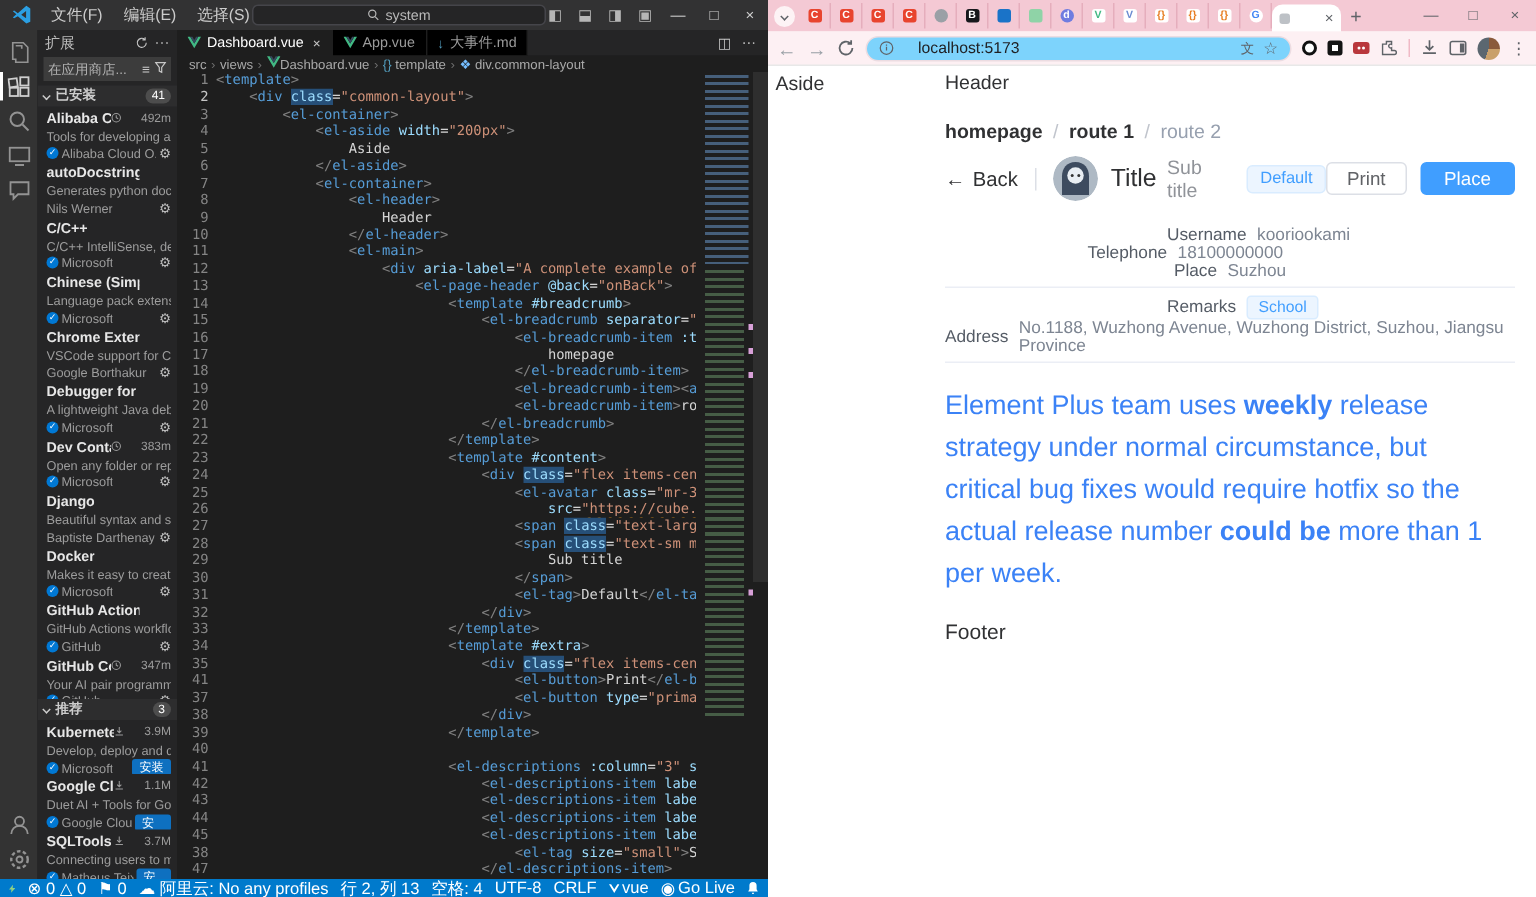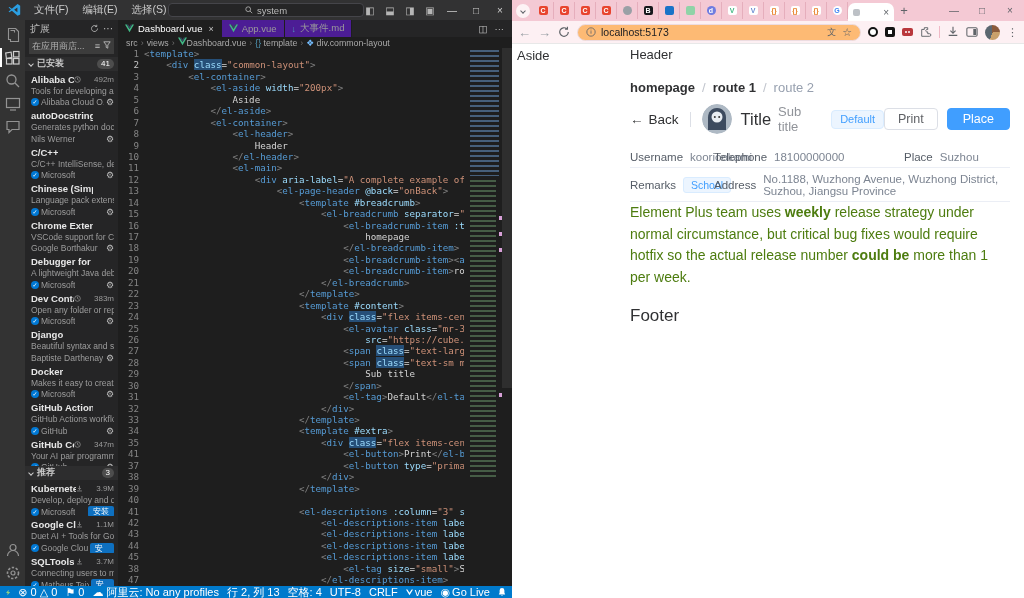--- a/index.html
+++ b/index.html
@@ -39,21 +39,21 @@
   .ext-name { font-weight:bold; color:#e7e7e7; font-size:9.5px; white-space:nowrap; overflow:hidden; max-width:62px; }
   .ext-meta { margin-left:auto; color:#9b9b9b; font-size:8px; white-space:nowrap; display:flex; align-items:center; gap:13px; }
   .ext-desc { color:#9d9d9d; font-size:8.5px; white-space:nowrap; overflow:hidden; margin-top:1px; }
   .ext-r3 { display:flex; align-items:center; margin-top:1.5px; gap:2px; }
   .ext-pub { color:#9d9d9d; font-size:8.5px; white-space:nowrap; overflow:hidden; }
   .vbadge { width:8px; height:8px; border-radius:50%; background:#0078d4; color:#fff; font-size:6px; line-height:8px; text-align:center; flex:none; }
   .ext-gear { margin-left:auto; color:#bdbdbd; font-size:9px; }
   .install-btn { margin-left:auto; background:#0e70c0; color:#fff; font-size:8px; padding:0 5px; border-radius:2px; height:11px; line-height:11px; }
   .editor { flex:1; display:flex; flex-direction:column; min-width:0; }
   .tabbar { height:17px; background:#252526; display:flex; align-items:stretch; font-size:9.5px; }
-  .vtab { display:flex; align-items:center; gap:4px; padding:0 7px; background:#4c1d95; color:#9b9b9b; border-right:1px solid #1e1e1e; white-space:nowrap; }
+  .vtab { display:flex; align-items:center; gap:4px; padding:0 7px; background:#000000; color:#9b9b9b; border-right:1px solid #1e1e1e; white-space:nowrap; }
   .vtab.active { background:#1e1e1e; color:#ffffff; }
   .vtab .cl { color:#c5c5c5; font-size:9px; margin-left:2px; }
   .tab-acts { margin-left:auto; display:flex; align-items:center; gap:7px; padding-right:8px; color:#c5c5c5; }
   .bcrumbs { height:11px; display:flex; align-items:center; gap:3px; font-size:8.8px; color:#a9a9a9; padding-left:8px; white-space:nowrap; background:#1e1e1e; }
   .bcrumbs .sep { color:#6e6e6e; }
   .codewrap { flex:1; position:relative; overflow:hidden; background:#1e1e1e; }
   .code { position:absolute; left:0; top:0; right:48px; bottom:0; overflow:hidden; font-family:"DejaVu Sans Mono", monospace; font-size:9.2px; }
   .cline { height:11.45px; line-height:11.45px; display:flex; white-space:pre; }
   .ln { width:26px; flex:none; text-align:right; color:#858585; padding-right:5px; position:relative; }
   .cline.cur .ln { color:#c6c6c6; }
@@ -81,21 +81,21 @@
   .fav { width:9px; height:9px; border-radius:2px; display:flex; align-items:center; justify-content:center; font-size:7px; font-weight:bold; line-height:9px; }
   .fav.round { border-radius:50%; }
   .active-tab { width:46px; height:18px; background:#ffffff; border-radius:7px 7px 0 0; align-self:flex-end; display:flex; align-items:center; padding:0 5px; gap:5px; flex:none; }
   .active-tab .dot { width:7px; height:7px; border-radius:2px; background:#bdc1c6; }
   .active-tab .x { color:#5f6368; font-size:10px; margin-left:auto; }
   .newtab-btn { width:20px; text-align:center; color:#5f6368; font-size:13px; flex:none; }
   .b-wctrls { margin-left:auto; display:flex; height:21px; align-items:center; }
   .b-wctrls span { width:28px; text-align:center; color:#5f6368; font-size:10px; }
   .btoolbar { height:23px; background:#fdf0f3; border-bottom:1px solid #e8e8e8; display:flex; align-items:center; padding:0 6px; gap:7px; }
   .nav-ic { color:#9aa0a6; font-size:13px; }
-  .omnibox { flex:1; height:17px; background:#fdba74; border:1px solid #ecdce1; border-radius:9px; display:flex; align-items:center; padding:0 8px; gap:5px; font-size:10.5px; color:#202124; }
+  .omnibox { flex:1; height:17px; background:#7dd3fc; border:1px solid #ecdce1; border-radius:9px; display:flex; align-items:center; padding:0 8px; gap:16px; font-size:10.5px; color:#202124; }
   .omni-r { margin-left:auto; display:flex; gap:6px; align-items:center; color:#5f6368; }
   .bt-exts { display:flex; gap:7px; align-items:center; }
   .ring { width:10px; height:10px; border:2.5px solid #111; border-radius:50%; background:#fff; }
   .bsq { width:10px; height:10px; background:#131313; border-radius:2px; display:flex; align-items:center; justify-content:center; }
   .bsq i { width:4px; height:4px; background:#fff; display:block; }
   .rsq { width:11px; height:8px; background:#b9373c; border-radius:2px; display:flex; align-items:center; justify-content:center; gap:1px; }
   .rsq i { width:2px; height:2px; border-radius:50%; background:#fff; display:block; }
   .tb-div { width:1px; height:12px; background:#f0b9c6; }
   .avatar16 { width:15px; height:15px; border-radius:50%; background:conic-gradient(#8a5a3b 0 90deg, #c9a06b 90deg 200deg, #5b6770 200deg 360deg); }
   .kebab { color:#5f6368; font-size:11px; letter-spacing:0; }
@@ -112,29 +112,29 @@
   .back { display:flex; align-items:center; gap:5px; font-size:13.5px; color:#303133; }
   .ph-div { width:1px; height:15px; background:#dcdfe6; margin:0 11px; }
   .ph-avatar { width:30px; height:30px; border-radius:50%; overflow:hidden; flex:none; margin-right:9px; }
   .ph-title { font-size:16.5px; color:#303133; margin-right:7px; }
   .ph-sub { font-size:13px; color:#909399; margin-right:7px; }
   .el-tag-blue { background:#ecf5ff; border:1px solid #d9ecff; color:#409eff; font-size:11px; border-radius:4px; padding:1px 8px; line-height:15px; }
   .ph-btns { margin-left:auto; display:flex; gap:9px; }
   .btn-plain { background:#fff; border:1px solid #dcdfe6; color:#606266; font-size:12.5px; border-radius:4px; padding:3px 13px; }
   .btn-primary { background:#409eff; border:1px solid #409eff; color:#fff; font-size:12.5px; border-radius:4px; padding:3px 15px; }
   .desc { margin-top:12px; font-size:11.5px; }
-  .desc-row { display:flex; align-items:center; border-bottom:1px solid #ebeef5; padding:4.5px 0; }
+  .desc-row { display:flex; align-items:center; border-bottom:1px solid #ebeef5; padding:4.5px 0;flex-direction:column; }
   .dcell { display:flex; align-items:center; gap:7px; }
   .dc1 { width:84px; flex:none; }
   .dc2 { width:190px; flex:none; }
   .dlabel { color:#555c66; }
   .dvalue { color:#7d8592; }
   .tag-sm { background:#ecf5ff; border:1px solid #d9ecff; color:#409eff; font-size:10.5px; border-radius:3px; padding:0 7px; line-height:14px; }
-  .ptext { font-size:14px; line-height:1.55; color:#4d7c0f; width:372px; }
-  .footer-label { margin-top:17px; font-size:17px; }
+  .ptext { margin-top:15px; font-size:18px; line-height:1.55; color:#3b82f6; width:372px; }
+  .footer-label { margin-top:17px; font-size:14px; }
 </style>
 </head>
 <body>
 
 <div id="stage">
 
   <div id="vscode">
     <div class="vs-titlebar">
       <svg class="vs-logo" viewBox="0 0 16 16">
           <path fill="#2b9fe3" d="M11.5 1 5 6.6 2.2 4.5l-1 .6 2.7 2.4-2.7 2.4 1 .6L5 8.9l6.5 5.6 3-1.4v-10zM11.3 5v5.5L7.6 7.8z"></path>

